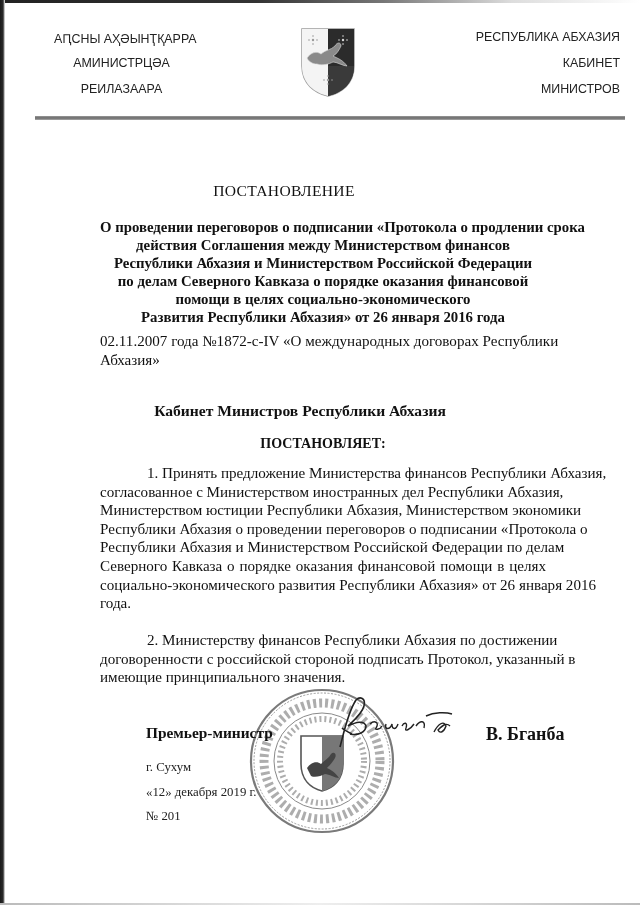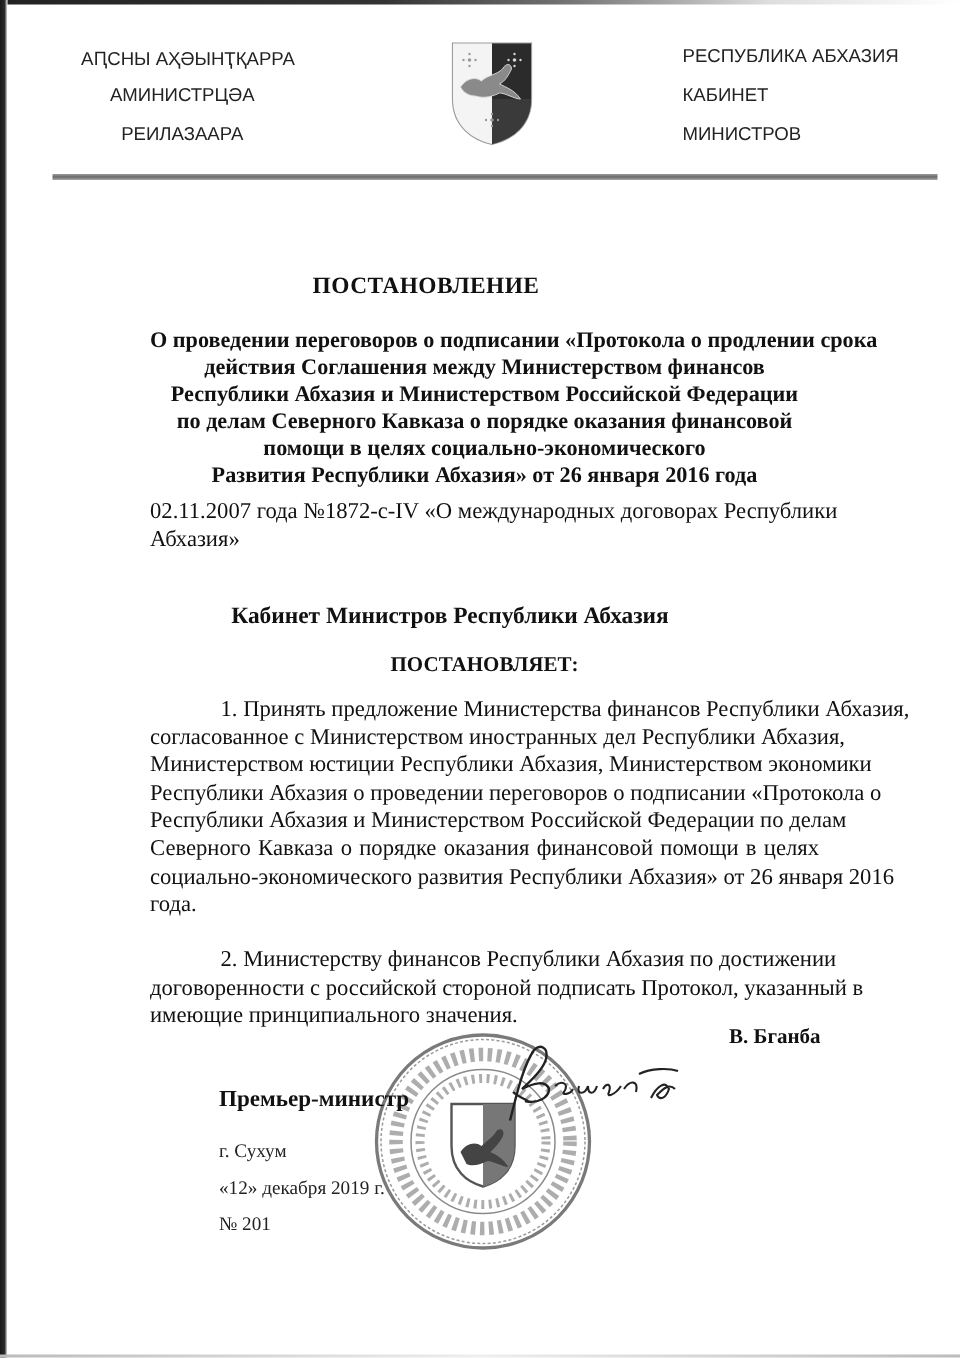--- a/index.html
+++ b/index.html
@@ -15,37 +15,37 @@
   .scan-top {
     position: absolute; left: 0; top: 0; width: 640px; height: 3px;
     background: linear-gradient(to right, #222 0, #333 40%, #777 60%, #ddd 80%, #fff 100%);
   }
   .scan-bottom {
     position: absolute; left: 0; bottom: 0; width: 640px; height: 2px;
     background: linear-gradient(to right, #bbb, #eee 50%, #bbb);
   }
   .hdr { position: absolute; font-family: "Liberation Sans", sans-serif; font-size: 12.4px; color: #222; white-space: nowrap; }
   .hdr-left { left: 54px; width: 135px; text-align: center; }
-  .hdr-right { left: 455px; width: 155px; text-align: left; }
+  .hdr-right { left: 465px; width: 155px; text-align: right; }
   .emblem { position: absolute; left: 299px; top: 26px; width: 58px; height: 72px; }
   .rule {
     position: absolute; left: 35px; top: 116px; width: 590px; height: 4px;
     background: linear-gradient(to bottom, #9a9a9a 0, #6a6a6a 50%, #aaa 100%);
   }
-  .title { position: absolute; left: 0; width: 568px; top: 182px; text-align: center; font-weight: bold; font-size: 15.6px; letter-spacing: 0.3px; }
+  .title { position: absolute; left: 0; width: 568px; top: 182px; text-align: center; font-weight: normal; font-size: 15.6px; letter-spacing: 0.3px; }
   .subject { position: absolute; left: 100px; width: 446px; top: 218px; text-align: center; font-weight: bold; font-size: 14.8px; line-height: 18px; }
   .subject span { display: block; white-space: nowrap; }
   .para { position: absolute; left: 100px; width: 446px; font-size: 15.1px; line-height: 18.6px; }
   .para .ln { display: block; text-align: justify; text-align-last: justify; white-space: nowrap; height: 18.6px; }
   .para .ln.last { text-align-last: left; }
   .para .ln.indent { padding-left: 47px; }
   .cabinet { position: absolute; left: 0; width: 592px; top: 402px; text-align: center; font-weight: bold; font-size: 15.6px; padding-left: 8px; box-sizing: border-box; }
   .decree { position: absolute; left: 0; width: 640px; top: 436px; text-align: center; font-weight: bold; font-size: 14px; padding-left: 6px; box-sizing: border-box; }
   .sign-title { position: absolute; left: 146px; top: 724px; font-weight: bold; font-size: 15.4px; }
-  .sign-name { position: absolute; left: 486px; top: 684px; font-weight: bold; font-size: 14px; }
+  .sign-name { position: absolute; left: 486px; top: 724px; font-weight: bold; font-size: 18px; }
   .meta { position: absolute; left: 146px; font-size: 12.8px; color: #222; }
   .seal { position: absolute; left: 249px; top: 688px; width: 146px; height: 146px; }
   .signature { position: absolute; left: 330px; top: 692px; width: 145px; height: 60px; }
 </style>
 </head>
 <body>
 
 <div class="scan-top"></div>
 <div class="scan-left"></div>
 <div class="scan-bottom"></div>

